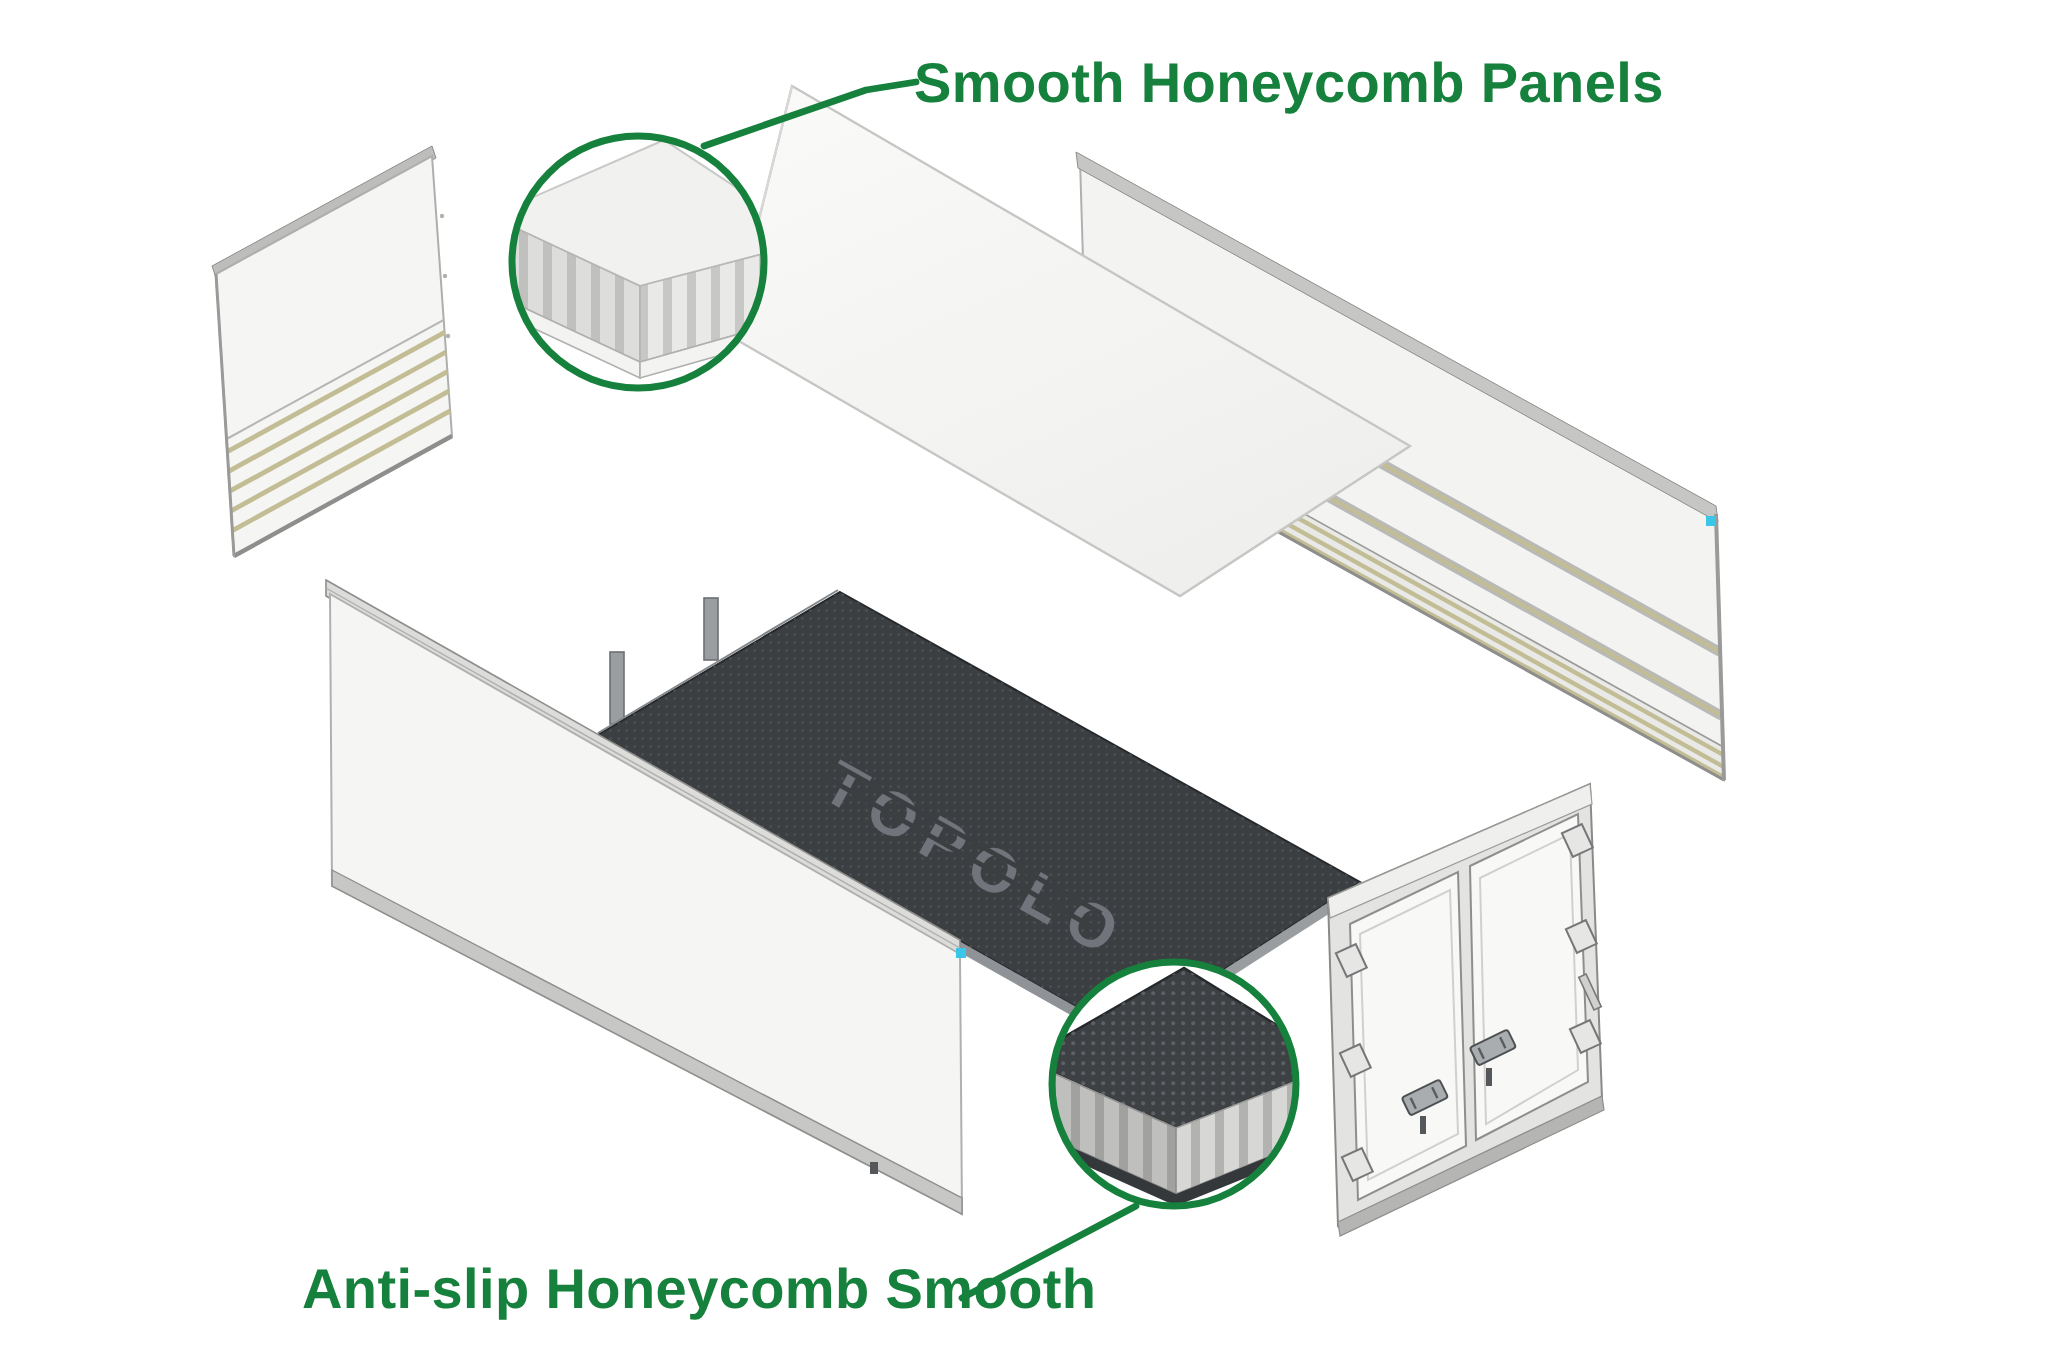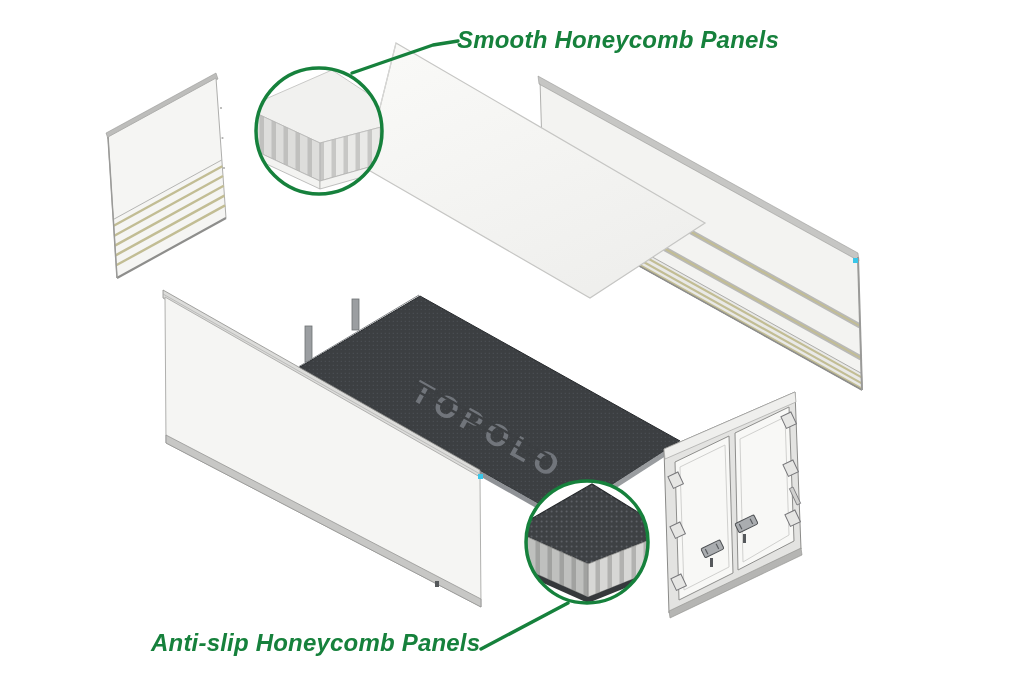--- a/index.html
+++ b/index.html
@@ -1,22 +1,22 @@
 <!DOCTYPE html>
 <html><head>
 <meta charset="utf-8">
 <style>
   html,body{margin:0;padding:0;background:#fff;}
   .stage{
     position:relative;width:1024px;height:683px;background:#ffffff;overflow:hidden;
     font-family:"Liberation Sans", sans-serif;
   }
   .callout-label{
-    position:absolute;font-weight:bold;font-size:24px;line-height:1.1;
-    color:var(--accent,#16813c);white-space:nowrap;letter-spacing:0.2px;font-style:italic;
+    position:absolute;font-weight:bold;font-size:28px;line-height:1.1;
+    color:var(--accent,#16813c);white-space:nowrap;letter-spacing:0.2px;
   }
   .label-smooth{left:457px;top:27px;}
   .label-antislip{left:151px;top:630px;}
   svg{position:absolute;left:0;top:0;}
 </style>
 </head>
 <body>
 
 <div class="stage" style="--accent: #16813c; background: rgb(255, 255, 255);">
 
@@ -179,15 +179,15 @@
     </g>
     <circle cx="587" cy="542" r="61" fill="none" stroke="#16813c" stroke-width="3.5"></circle>
   </g>
 
   <path d="M352,73 L433,45 L458,41" fill="none" stroke="#16813c" stroke-width="3.4" stroke-linecap="round" stroke-linejoin="round"></path>
   <line x1="481" y1="649" x2="568" y2="603" stroke="#16813c" stroke-width="3.4" stroke-linecap="round"></line>
 </svg>
 
 <div class="callout-label label-smooth">Smooth Honeycomb Panels</div>
 
-<div class="callout-label label-antislip">Anti-slip Honeycomb Panels</div>
+<div class="callout-label label-antislip">Anti-slip Honeycomb Smooth</div>
 
 </div>
 
 </body></html>

